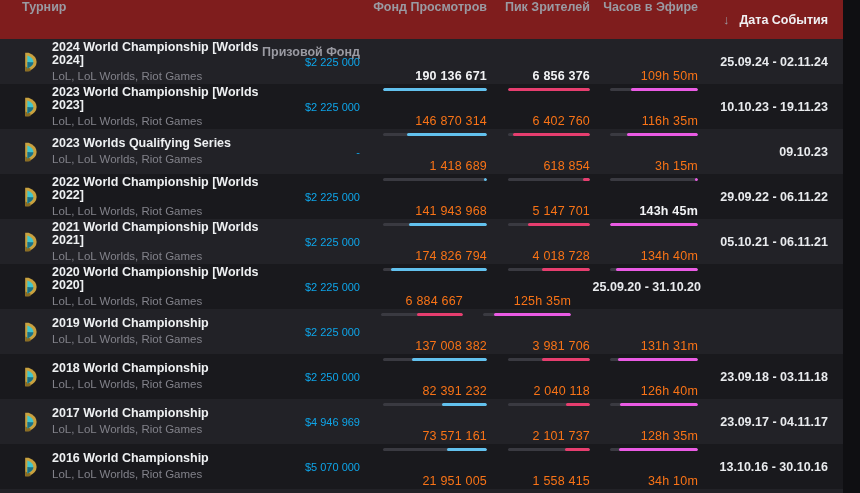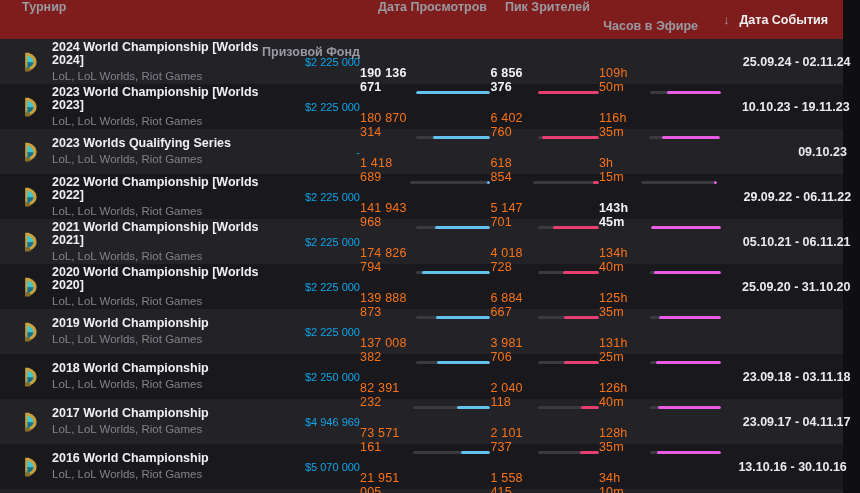--- a/index.html
+++ b/index.html
@@ -14,41 +14,41 @@
   
   .thead {
     height:39px; display:flex; 
     background:#7f1d1d; font-size:12.5px; font-weight:bold; color:#9a9aa2;
   }
   .thead .hc { white-space:nowrap; }
   .hc-tournament { flex:0 0 260px; padding-left:22px; text-align:left; }
   .hc-prize     { flex:0 0 100px; text-align:right;margin-top:45px; }
   .hc-hours     { flex:0 0 127px; text-align:right; }
   .hc-peak      { flex:0 0 103px; text-align:right; }
-  .hc-air       { flex:0 0 108px; text-align:right;margin-top:19px; }
+  .hc-air       { flex:0 0 108px; text-align:right; }
   .hc-date      { flex:0 0 130px; text-align:right; color:#f0f0f3;
                   display:flex; align-items:center; justify-content:flex-end; gap:10px; }
   .sort-arrow { color:#9a9aa2; font-weight:normal; font-size:13px; }
   
   .tbody .row {
     height:45px; display:flex; align-items:center; background:#19191d;
     cursor:pointer;
   }
   .tbody .row:nth-child(odd) { background:#222227; }
   .row-partial { height:10px; background:#222227; width:843px; }
   .cell-title { flex:0 0 260px; padding-left:22px; display:flex; align-items:center; gap:14px; overflow:hidden; }
   .logo { flex:0 0 16px; height:20px; }
   .title-block { min-width:0; }
   .t-name {
     font-size:12.5px; font-weight:bold; color:#eef0f2; line-height:13.5px;
     max-width:212px;
   }
   .t-sub { font-size:11.5px; color:#82828a; line-height:13px; margin-top:2px; white-space:nowrap; }
   .cell-prize { flex:0 0 100px; text-align:right; font-size:11px; color:#0ea5e9; }
-  .cell-metric { display:flex; flex-direction:row; align-items:flex-end; justify-content:center; gap:5px;margin-top:36px; }
+  .cell-metric { display:flex; flex-direction:column; align-items:flex-end; justify-content:center; gap:5px;margin-top:36px; }
   .cell-hours { flex:0 0 127px; }
   .cell-peak  { flex:0 0 103px; }
   .cell-air   { flex:0 0 108px; }
   .metric-value { font-size:12.5px; color:#f97316; letter-spacing:.2px; }
   .metric-value.max { color:#f2f3f5; font-weight:bold; }
   .bar-track { height:3px; border-radius:2px; background:#3a3a41; position:relative; overflow:hidden; }
   .cell-hours .bar-track { width:104px; }
   .cell-peak  .bar-track { width:82px; }
   .cell-air   .bar-track { width:88px; }
   .bar-fill { position:absolute; right:0; top:0; height:100%; border-radius:2px; min-width:3px; }
@@ -57,21 +57,21 @@
   .cell-air   .bar-fill { background:#ea5be4; }
   .cell-date { flex:0 0 130px; text-align:right; font-size:12.5px; font-weight:bold; color:#e9ebee; white-space:nowrap; }
 </style>
 </head>
 <body>
 
 <div class="table">
   <div class="thead">
     <div class="hc hc-tournament">Турнир</div>
     <div class="hc hc-prize">Призовой Фонд</div>
-    <div class="hc hc-hours">Дата Просмотров</div>
+    <div class="hc hc-hours">Фонд Просмотров</div>
     <div class="hc hc-peak">Пик Зрителей</div>
     <div class="hc hc-air">Часов в Эфире</div>
     <div class="hc hc-date">
       <span class="sort-arrow">↓</span>
       <span>Дата События</span>
     </div>
   </div>
   <div class="tbody">
   <div class="row">
     <div class="cell-title">
@@ -116,21 +116,21 @@
         <path fill="#3fc6cf" d="M5.4 3.6 Q11.4 6 11.4 10 Q11.4 14 5.4 16.4 Z"></path>
         <path fill="#1b6e85" d="M5.4 10 Q11.4 10.5 11.4 10 Q11.4 14 5.4 16.4 Z"></path>
       </svg>
       <div class="title-block">
         <div class="t-name">2023 World Championship [Worlds 2023]</div>
         <div class="t-sub">LoL, LoL Worlds, Riot Games</div>
       </div>
     </div>
     <div class="cell-prize">$2 225 000</div>
     <div class="cell-metric cell-hours">
-      <span class="metric-value">180 870 314</span>
+      <span class="metric-value">146 870 314</span>
       <span class="bar-track">
             <span class="bar-fill" style="width: 77.2%;"></span>
           </span>
     </div>
     <div class="cell-metric cell-peak">
       <span class="metric-value">6 402 760</span>
       <span class="bar-track">
             <span class="bar-fill" style="width: 93.4%;"></span>
           </span>
     </div>
@@ -255,26 +255,20 @@
         <path fill="#8a6d22" d="M3.2 14.5 L8.5 16.5 L8.5 19.2 L3.2 19.2 Z"></path>
         <path fill="#3fc6cf" d="M5.4 3.6 Q11.4 6 11.4 10 Q11.4 14 5.4 16.4 Z"></path>
         <path fill="#1b6e85" d="M5.4 10 Q11.4 10.5 11.4 10 Q11.4 14 5.4 16.4 Z"></path>
       </svg>
       <div class="title-block">
         <div class="t-name">2020 World Championship [Worlds 2020]</div>
         <div class="t-sub">LoL, LoL Worlds, Riot Games</div>
       </div>
     </div>
     <div class="cell-prize">$2 225 000</div>
-    <div class="cell-metric cell-hours">
-      <span class="metric-value">139 888 873</span>
-      <span class="bar-track">
-            <span class="bar-fill" style="width: 73.6%;"></span>
-          </span>
-    </div>
     <div class="cell-metric cell-peak">
       <span class="metric-value">6 884 667</span>
       <span class="bar-track">
             <span class="bar-fill" style="width: 56.7%;"></span>
           </span>
     </div>
     <div class="cell-metric cell-air">
       <span class="metric-value">125h 35m</span>
       <span class="bar-track">
             <span class="bar-fill" style="width: 87.4%;"></span>
@@ -303,21 +297,21 @@
             <span class="bar-fill" style="width: 72.1%;"></span>
           </span>
     </div>
     <div class="cell-metric cell-peak">
       <span class="metric-value">3 981 706</span>
       <span class="bar-track">
             <span class="bar-fill" style="width: 58.1%;"></span>
           </span>
     </div>
     <div class="cell-metric cell-air">
-      <span class="metric-value">131h 25m</span>
+      <span class="metric-value">131h 31m</span>
       <span class="bar-track">
             <span class="bar-fill" style="width: 91.4%;"></span>
           </span>
     </div>
   </div>
 
   <div class="row">
     <div class="cell-title">
       <svg class="logo" viewBox="0 0 16 20" xmlns="http://www.w3.org/2000/svg">
         <path fill="#c9a23f" d="M3.2 0.8 L6.6 0.8 Q14.6 4 14.6 10 Q14.6 16 6.6 19.2 L3.2 19.2 Z"></path>

